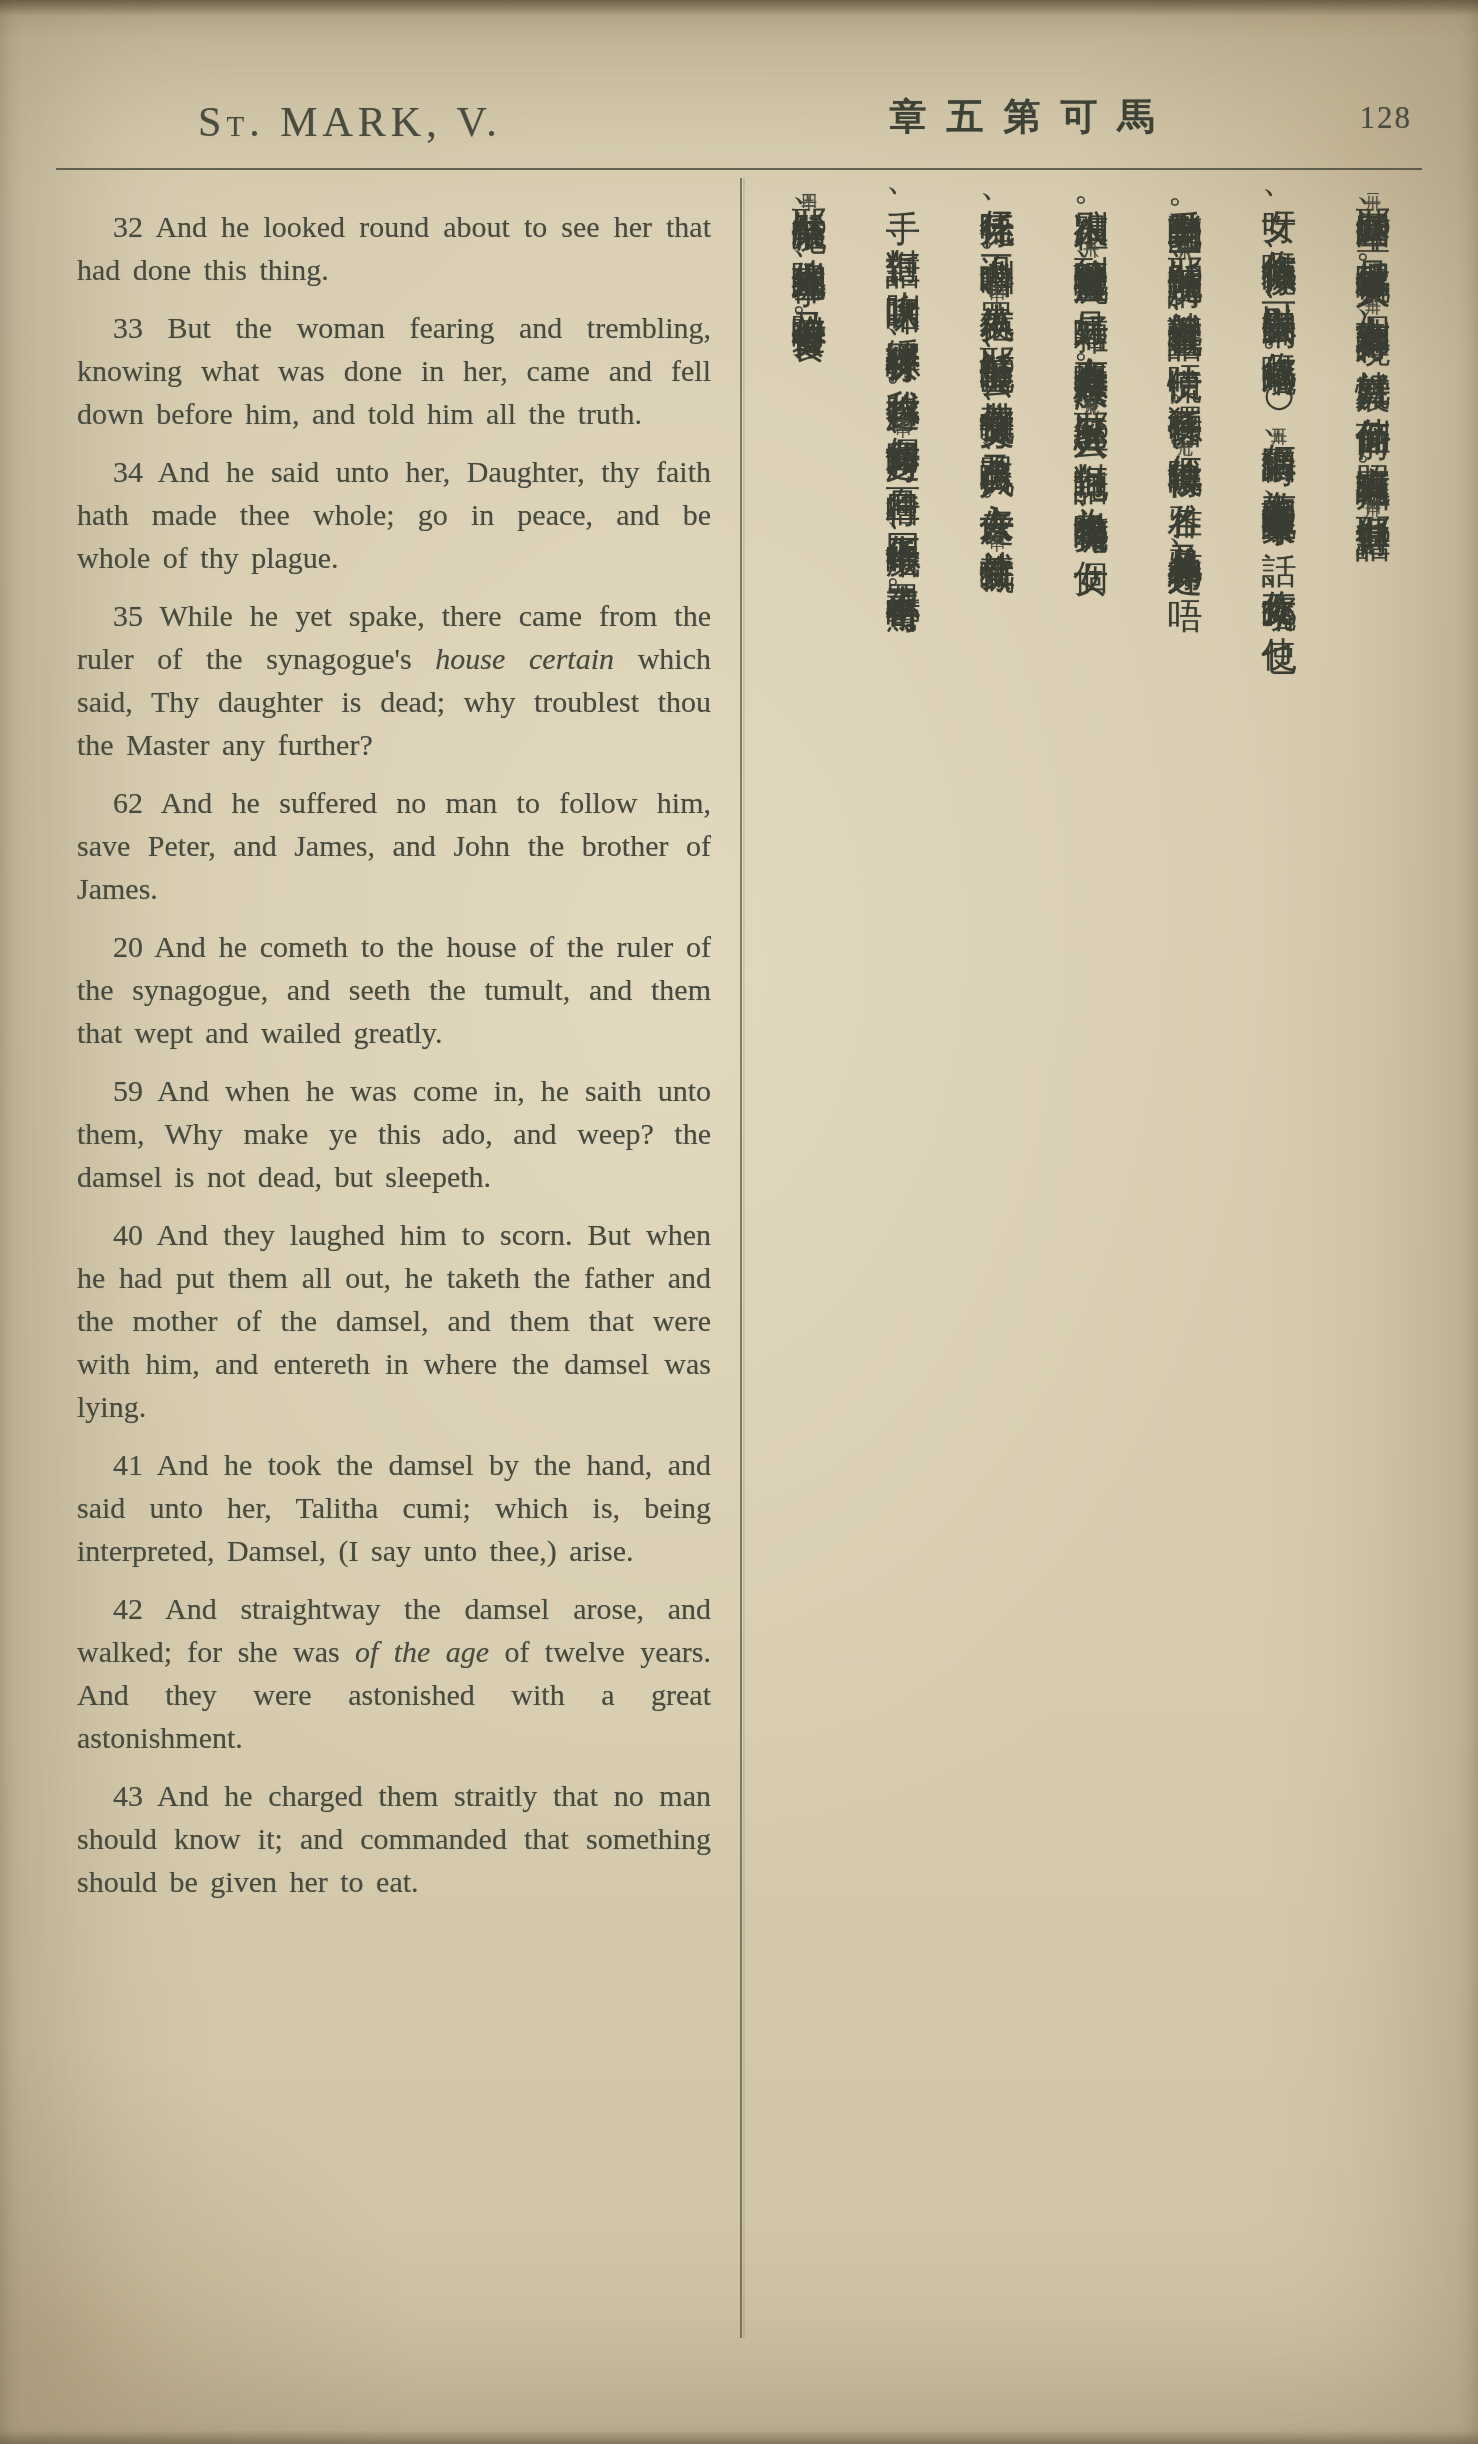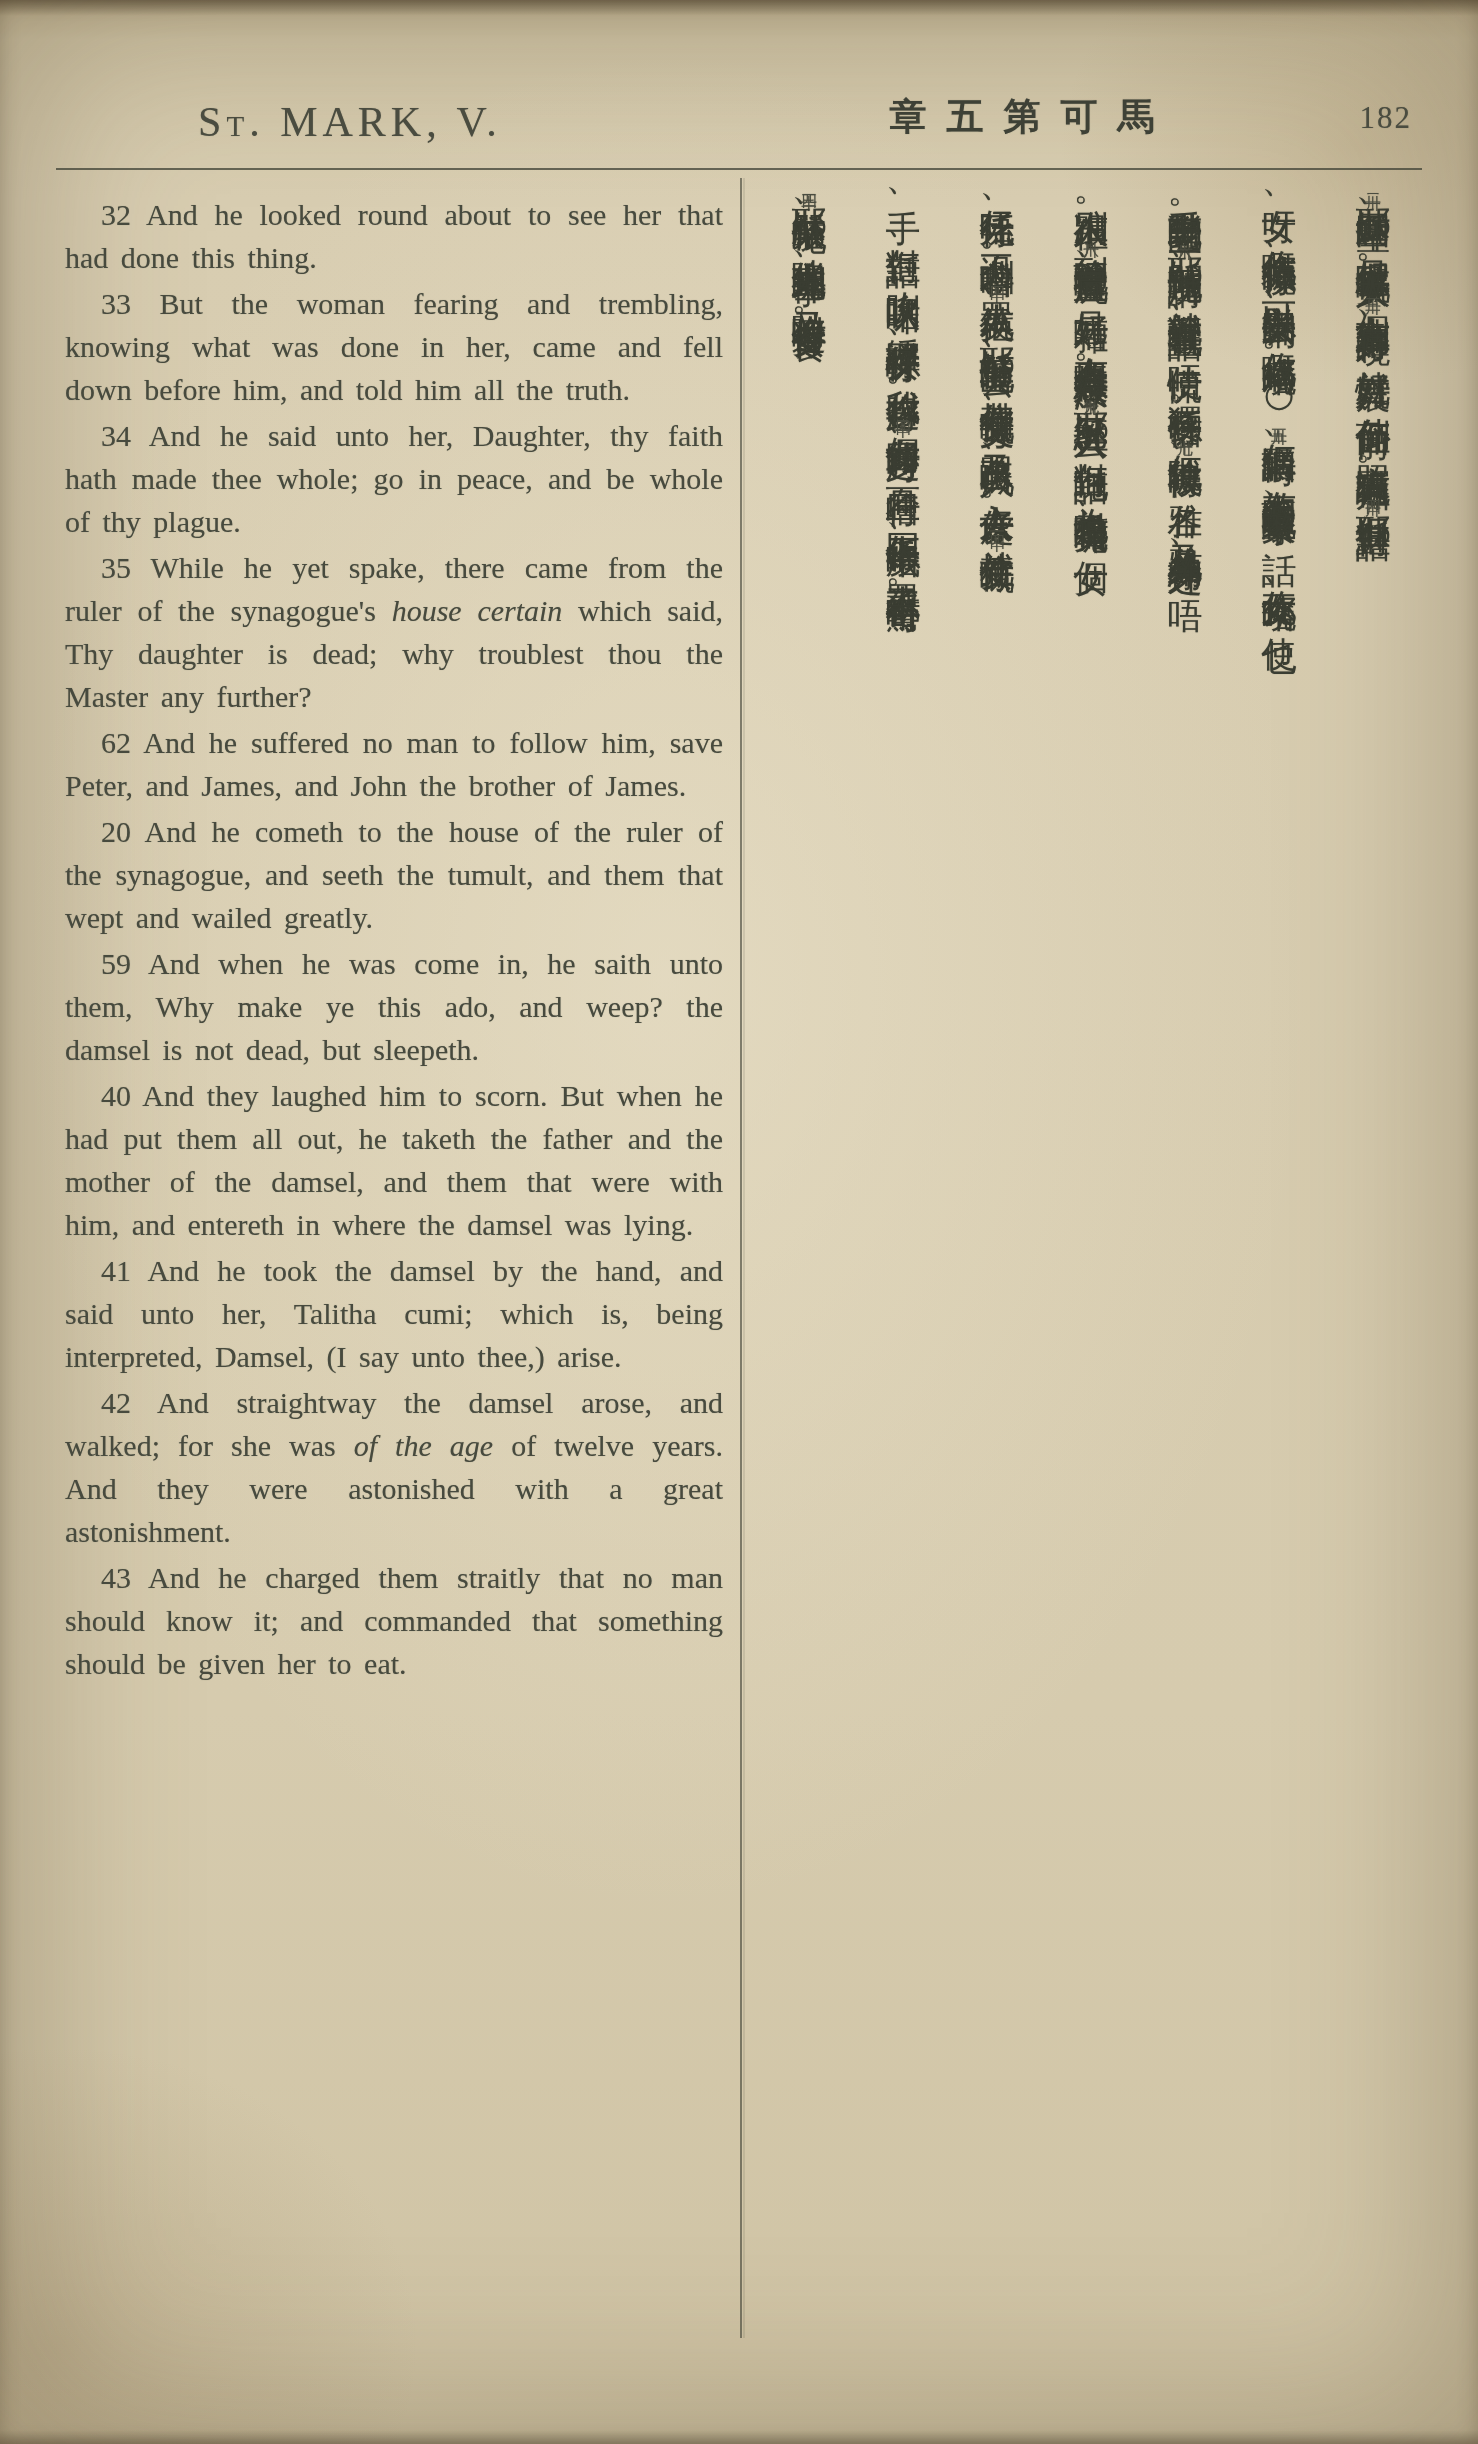--- a/index.html
+++ b/index.html
@@ -53,21 +53,21 @@
 
   
   .english-area {
     position:absolute; top:190px; left:62px; width:664px;
     font-size:30px; line-height:43px;
     text-align:justify;
     word-spacing:5px;
     color:#474a3e;
     text-shadow: 0 0 1px rgba(71,74,62,.40);
   }
-  .english-area p.verse { margin:3px; text-indent:36px; }
+  .english-area p.verse { margin:15px; text-indent:36px; }
   .english-area p.verse i { font-style:italic; }
 
   
   .chinese-area {
     position:absolute; top:182px; left:760px; width:660px; height:2215px;
     writing-mode:vertical-rl;
     text-orientation:upright;
     overflow:hidden;
     font-family:"DejaVu Serif", serif;
     font-size:35px; letter-spacing:2px;
@@ -85,21 +85,21 @@
 </style>
 </head>
 <body>
 
 <div class="page">
 
   <div class="header-left ink-soft">St. MARK, V.</div>
 
   <div class="header-right ink-soft">章五第可馬</div>
 
-  <div class="page-number ink-soft">182</div>
+  <div class="page-number ink-soft">128</div>
 
   <div class="head-rule"></div>
 
   <div class="col-divider"></div>
 
   <div class="english-area">
       <p class="verse">32 And he looked round about to see her that had done this thing.</p>
       <p class="verse">33 But the woman fearing and trembling, knowing what was done in her, came and fell down before him, and told him all the truth.</p>
       <p class="verse">34 And he said unto her, Daughter, thy faith hath made thee whole; go in peace, and be whole of thy plague.</p>
       <p class="verse">35 While he yet spake, there came from the ruler of the synagogue's <i>house certain</i> which said, Thy daughter is dead; why troublest thou the Master any further?</p>

